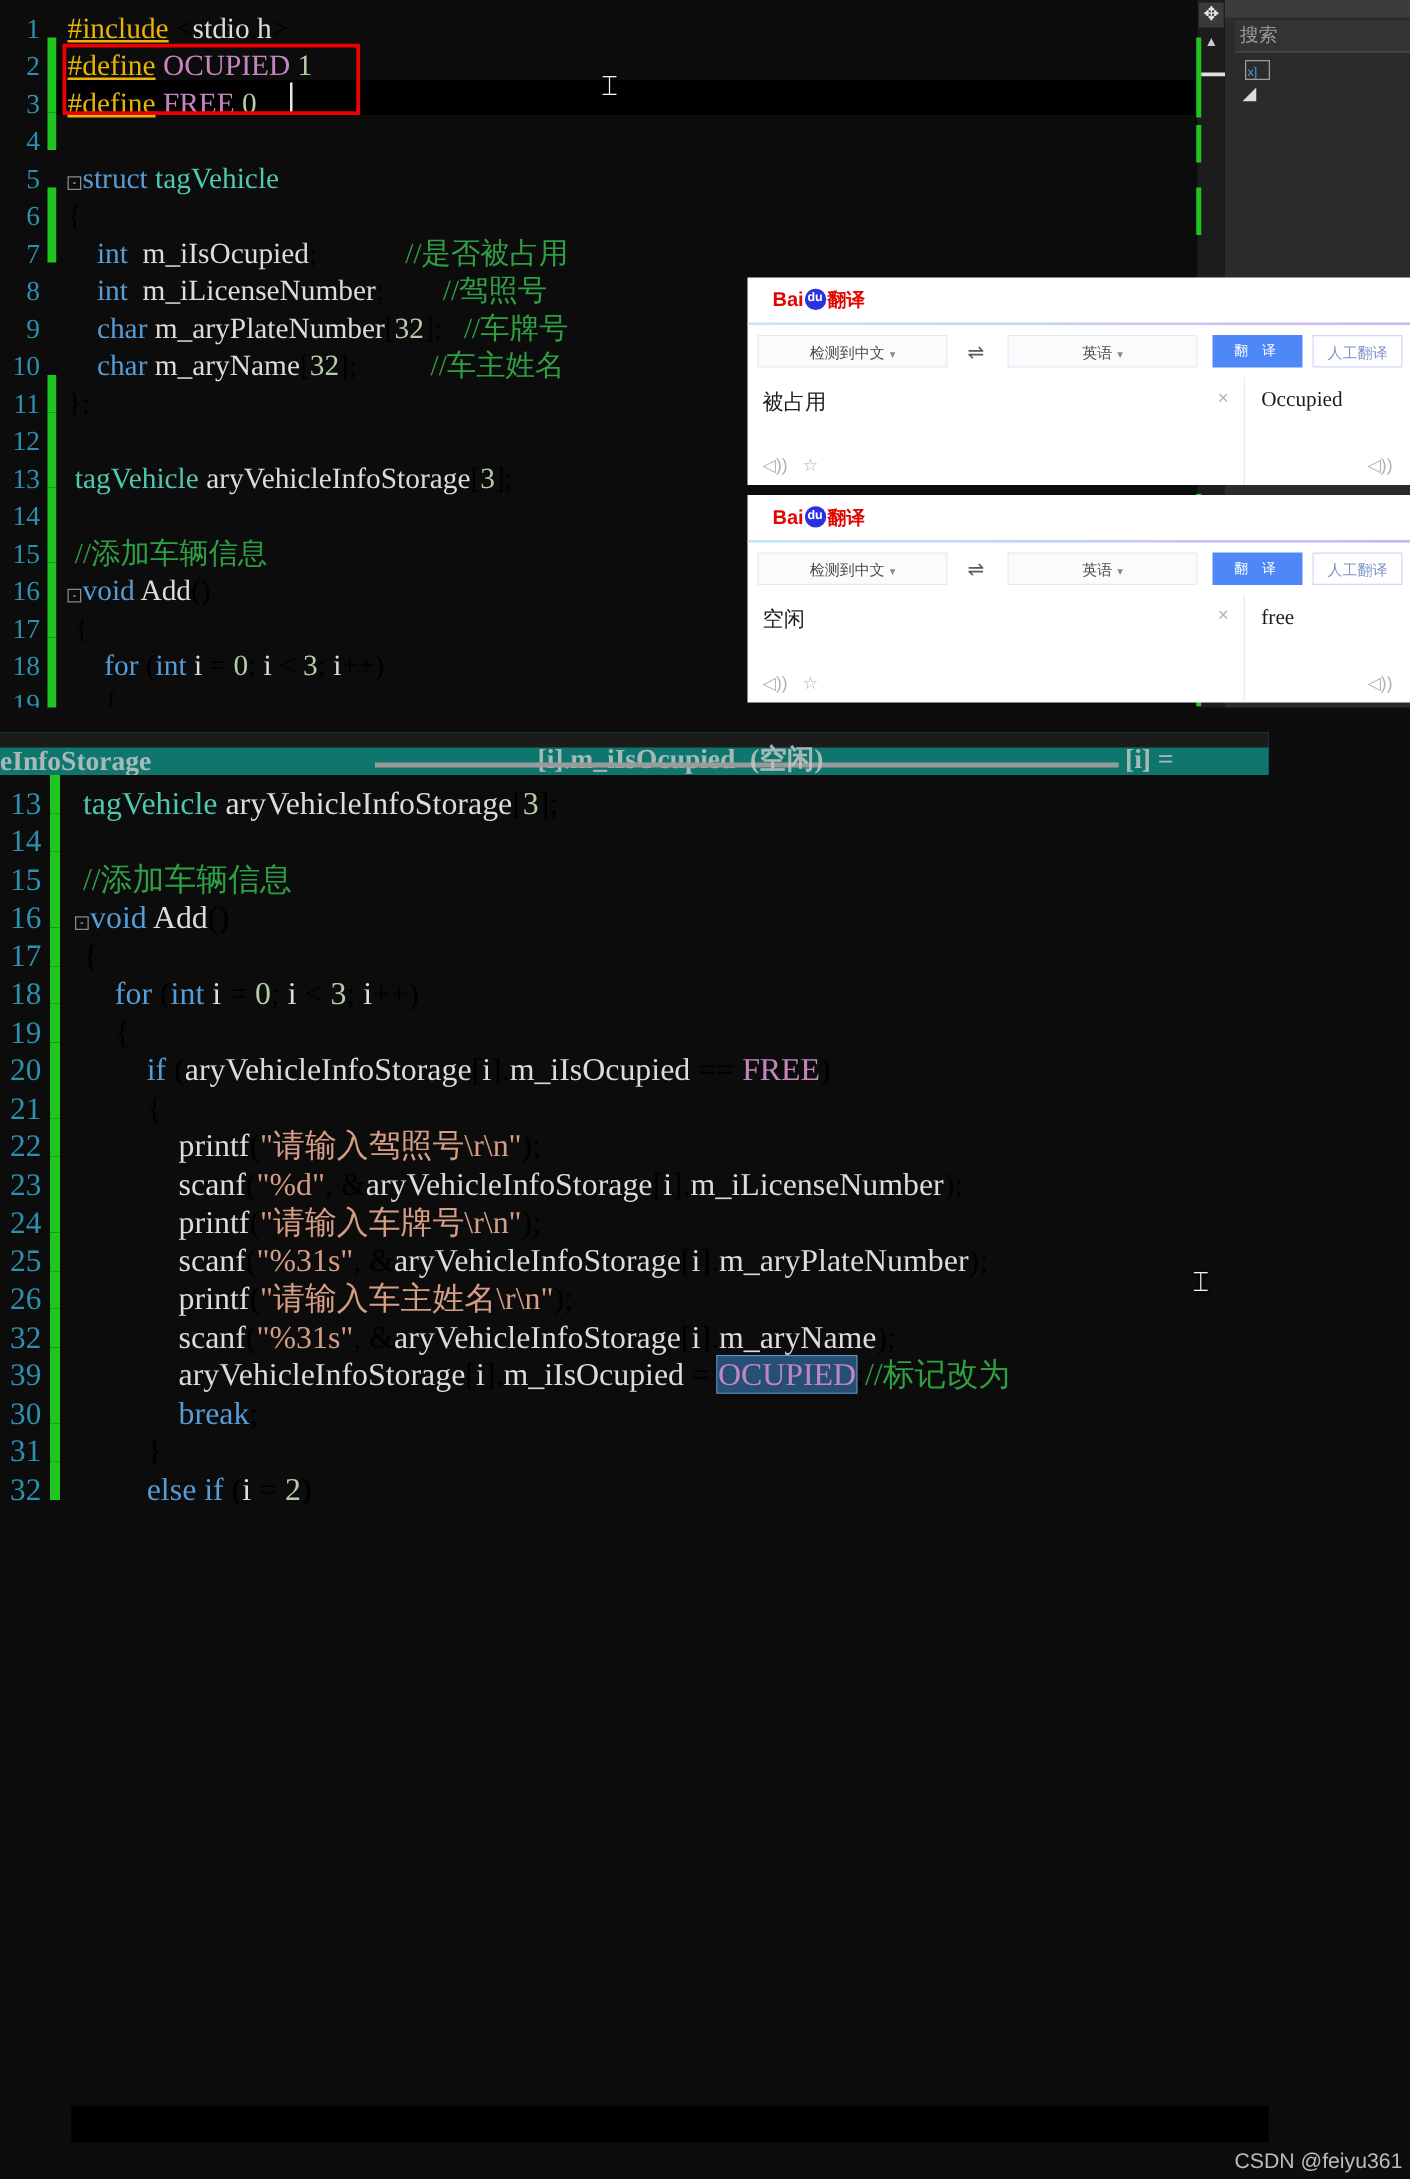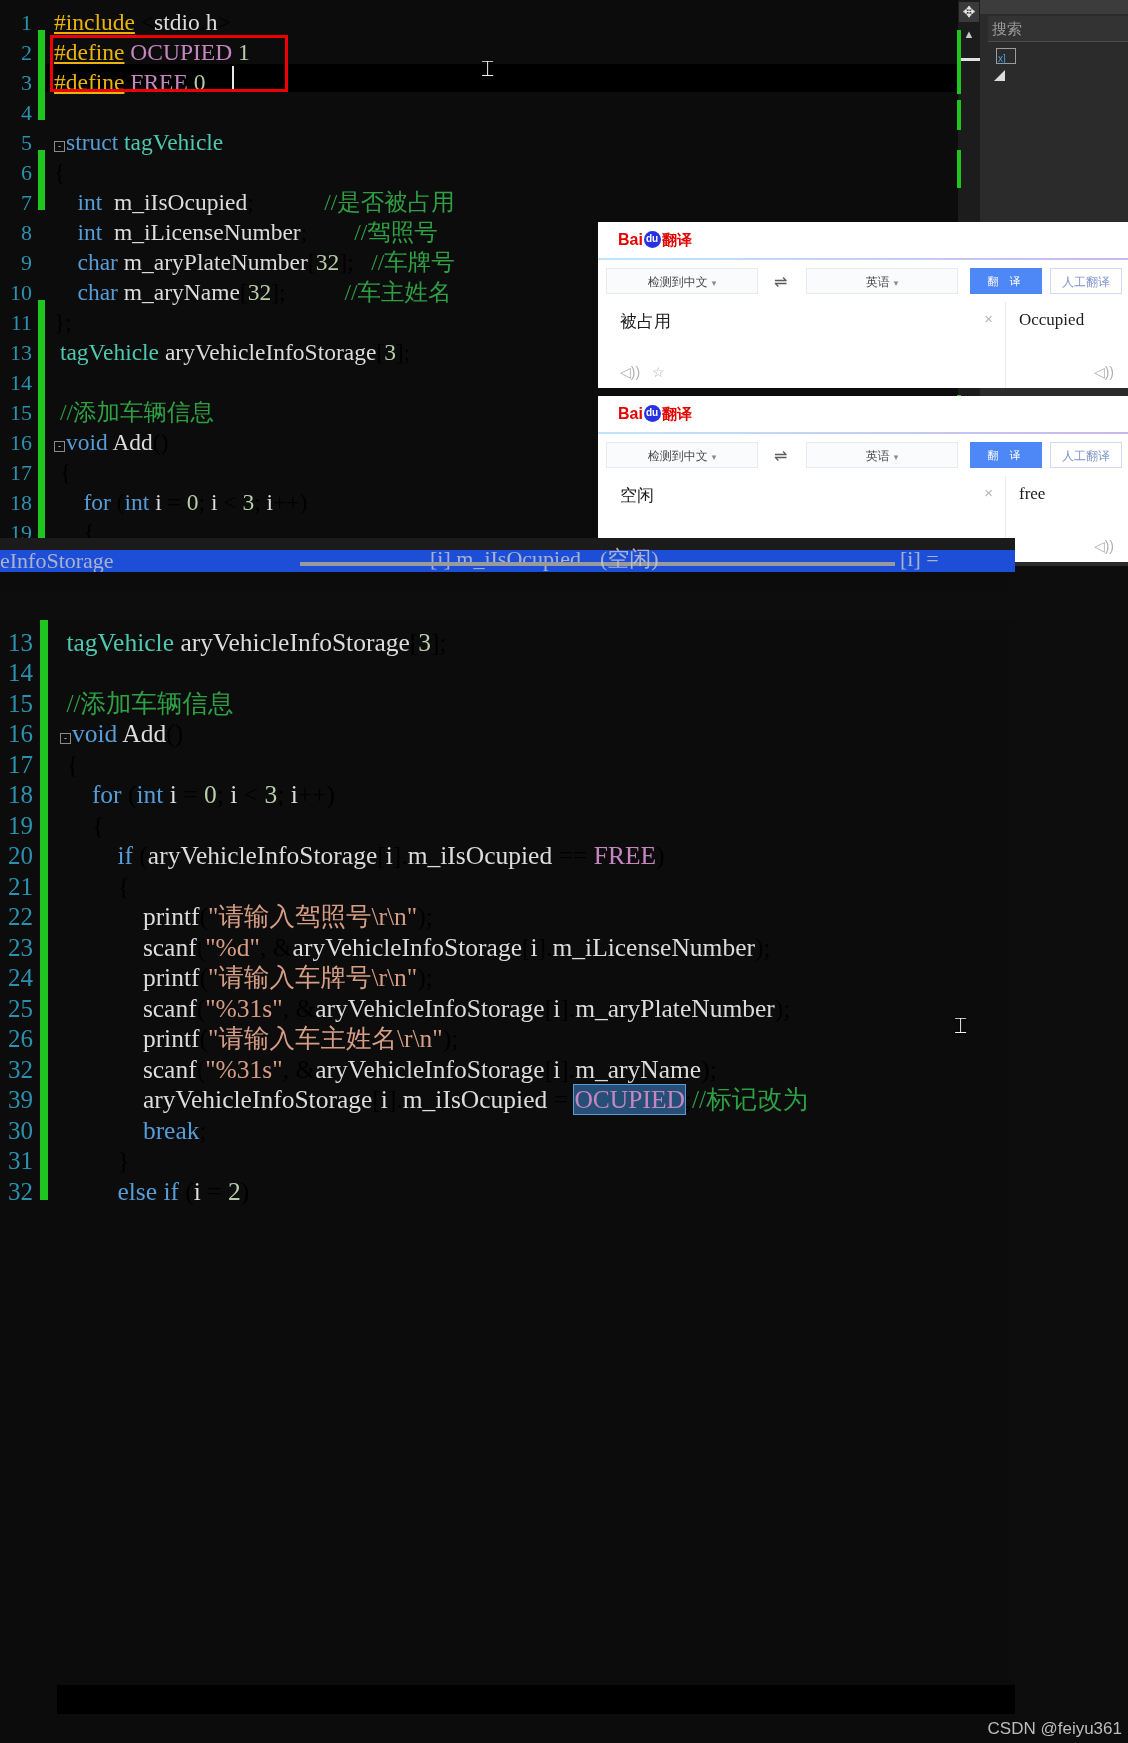--- a/index.html
+++ b/index.html
@@ -116,37 +116,37 @@
     position:absolute; left:372px; top:8px; width:72px; height:26px; background:#4e88f7;
     color:#fff; font-size:11px; line-height:26px; text-align:center; letter-spacing:4px;
     font-family:"Liberation Sans", sans-serif;
   }
   .bd-btn-human {
     position:absolute; left:452px; top:8px; width:72px; height:26px; background:#fff;
     border:1px solid #cdd9f5; color:#7d93c8; font-size:12px; line-height:26px; text-align:center;
     font-family:"Liberation Sans", sans-serif;
   }
 
-  .bd-body { position:relative; height:86px;margin-left:10px; }
+  .bd-body { position:relative; height:86px; }
   .bd-src { position:absolute; left:0; top:0; width:398px; height:86px; border-right:1px solid #e9edf2; }
   .bd-src-text { position:absolute; left:12px; top:8px; font-size:17px; color:#1c1c1c;
                  font-family:"Liberation Sans", sans-serif; }
   .bd-clear { position:absolute; right:12px; top:8px; color:#b4b4b4; font-size:15px;
               font-family:"Liberation Sans", sans-serif; }
   .bd-dst { position:absolute; left:399px; top:0; right:0; height:86px; }
   .bd-dst-text { position:absolute; left:12px; top:8px; font-size:17px; color:#1c1c1c;
                  font-family:Liberation Serif, serif; }
   .bd-tools { position:absolute; left:12px; bottom:8px; color:#b0b0b0; font-size:14px;
               font-family:"Liberation Sans", sans-serif; }
   .bd-tools span { margin-right:12px; }
   .bd-tools-r { position:absolute; right:14px; bottom:8px; color:#b0b0b0; font-size:14px;
                 font-family:"Liberation Sans", sans-serif; }
 
   
-  #seam { position:absolute; left:0; top:538px; width:1015px; height:54px; overflow:hidden; background:#1d4ed8; }
+  #seam { position:absolute; left:0; top:586px; width:1015px; height:54px; overflow:hidden; background:#0f766e;font-weight:bold; }
   #seam .ghost { position:absolute; white-space:pre; color:#c9c9c9; font-size:22px; opacity:.82;
                  font-family:"Liberation Serif", serif; }
   #seam .ghostbar { position:absolute; background:#1b1b1b; }
 
   
   #botPane { left:0; top:620px; width:1015px; height:1123px; background:#0c0c0c; }
   #botPane .code-line { height:30.5px; font-size:25px; }
   #botPane .gutter { width:40px; font-size:25px; padding-right:7px; }
   #botPane .changebar { width:8px; height:30.5px; margin-right:12px; }
   #botPane .codetext { font-size:25.5px; line-height:30.5px; }
@@ -179,20 +179,21 @@
       <div class="code-line"><span class="gutter">2</span><span class="changebar cb-green"></span><span class="codetext"><span class="pp">#define</span> <span class="macro">OCUPIED</span> <span class="num">1</span></span></div>
       <div class="code-line"><span class="gutter">3</span><span class="changebar cb-green"></span><span class="codetext"><span class="pp">#define</span> <span class="macro">FREE</span> <span class="num">0</span></span></div>
       <div class="code-line"><span class="gutter">4</span><span class="changebar cb-green"></span><span class="codetext"></span></div>
       <div class="code-line"><span class="gutter">5</span><span class="changebar cb-none"></span><span class="codetext"><span class="fold">-</span><span class="kw">struct</span> <span class="type">tagVehicle</span></span></div>
       <div class="code-line"><span class="gutter">6</span><span class="changebar cb-green"></span><span class="codetext">{</span></div>
       <div class="code-line"><span class="gutter">7</span><span class="changebar cb-green"></span><span class="codetext">    <span class="kw">int</span>  <span class="pln">m_iIsOcupied</span>;            <span class="cmt">//是否被占用</span></span></div>
       <div class="code-line"><span class="gutter">8</span><span class="changebar cb-none"></span><span class="codetext">    <span class="kw">int</span>  <span class="pln">m_iLicenseNumber</span>;        <span class="cmt">//驾照号</span></span></div>
       <div class="code-line"><span class="gutter">9</span><span class="changebar cb-none"></span><span class="codetext">    <span class="kw">char</span> <span class="pln">m_aryPlateNumber</span>[<span class="num">32</span>];   <span class="cmt">//车牌号</span></span></div>
       <div class="code-line"><span class="gutter">10</span><span class="changebar cb-none"></span><span class="codetext">    <span class="kw">char</span> <span class="pln">m_aryName</span>[<span class="num">32</span>];          <span class="cmt">//车主姓名</span></span></div>
       <div class="code-line"><span class="gutter">11</span><span class="changebar cb-green"></span><span class="codetext">};</span></div>
+      <div class="code-line"><span class="gutter">12</span><span class="changebar cb-green"></span><span class="codetext"></span></div>
       <div class="code-line"><span class="gutter">13</span><span class="changebar cb-green"></span><span class="codetext"> <span class="type">tagVehicle</span> <span class="pln">aryVehicleInfoStorage</span>[<span class="num">3</span>];</span></div>
       <div class="code-line"><span class="gutter">14</span><span class="changebar cb-green"></span><span class="codetext"></span></div>
       <div class="code-line"><span class="gutter">15</span><span class="changebar cb-green"></span><span class="codetext"> <span class="cmt">//添加车辆信息</span></span></div>
       <div class="code-line"><span class="gutter">16</span><span class="changebar cb-green"></span><span class="codetext"><span class="fold">-</span><span class="kw">void</span> <span class="pln">Add</span>()</span></div>
       <div class="code-line"><span class="gutter">17</span><span class="changebar cb-green"></span><span class="codetext"> {</span></div>
       <div class="code-line"><span class="gutter">18</span><span class="changebar cb-green"></span><span class="codetext">     <span class="kw">for</span> (<span class="kw">int</span> <span class="pln">i</span> = <span class="num">0</span>; <span class="pln">i</span> &lt; <span class="num">3</span>; <span class="pln">i</span>++)</span></div>
       <div class="code-line"><span class="gutter">19</span><span class="changebar cb-green"></span><span class="codetext">     {</span></div>
     </div>
   <div id="caret"></div>
   <div id="redbox"></div>

